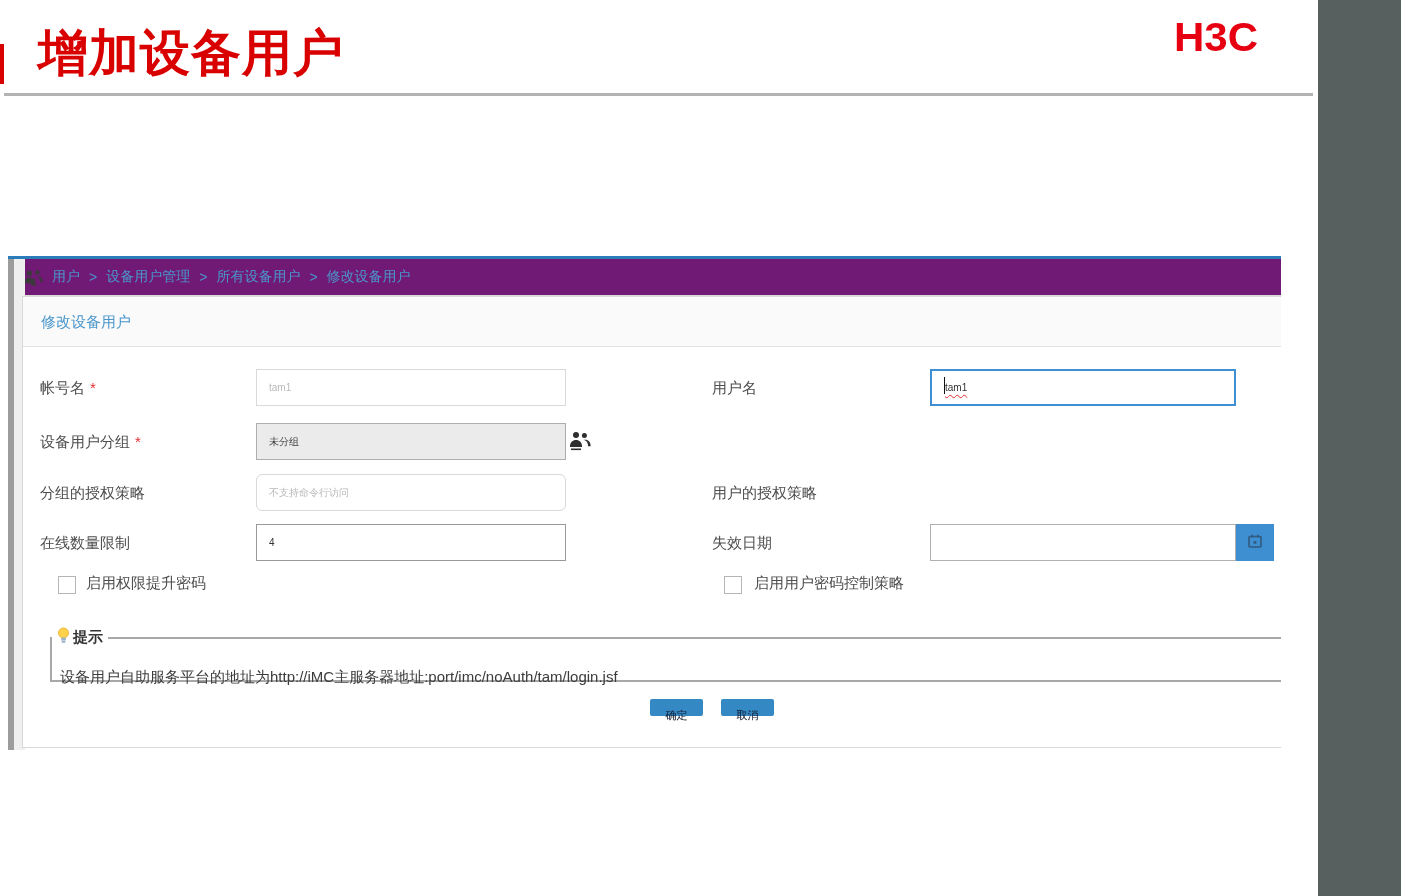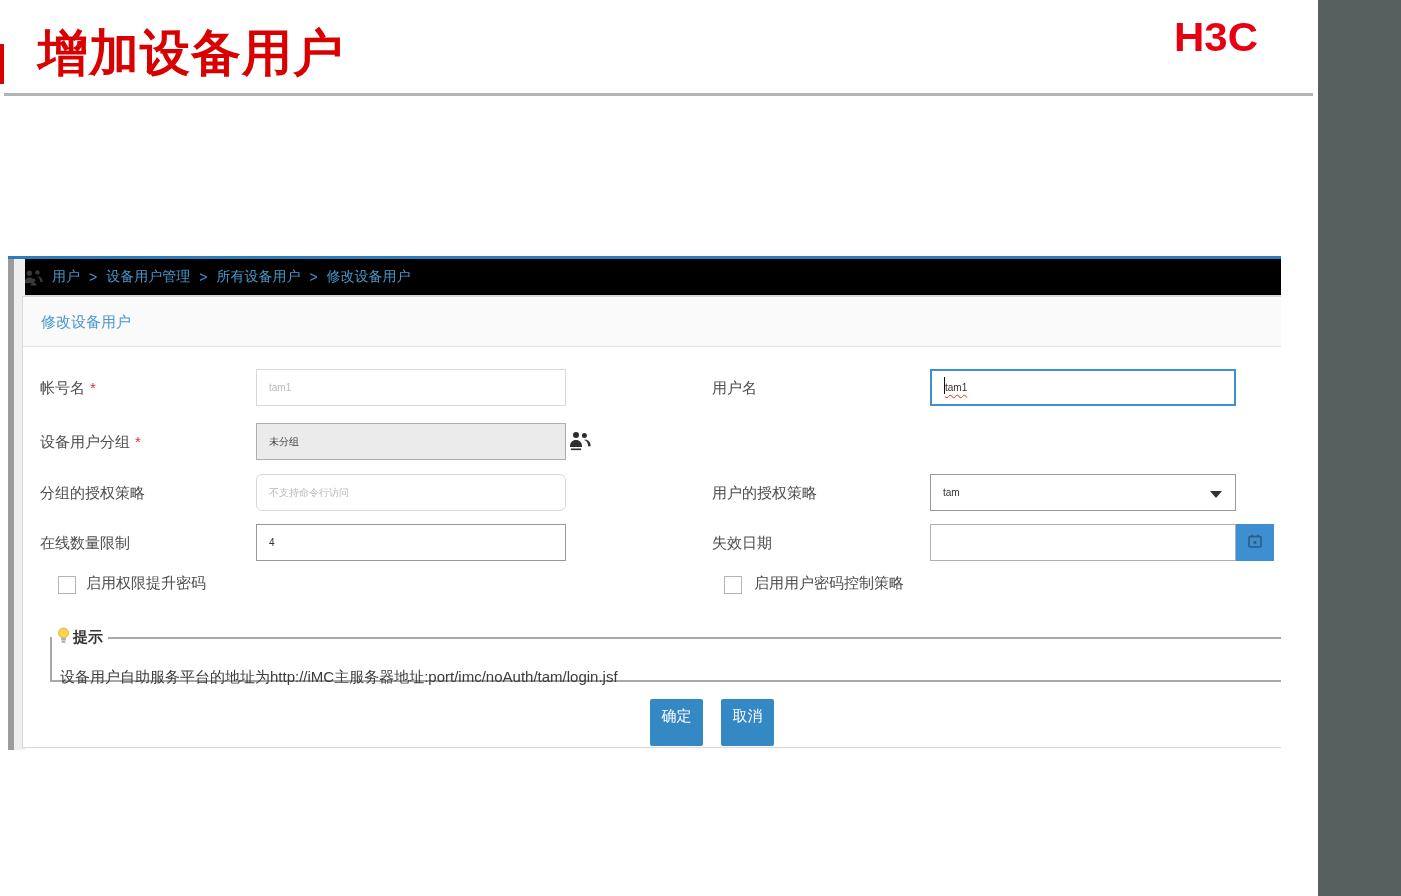--- a/index.html
+++ b/index.html
@@ -9,21 +9,21 @@
 
   
   .red-sliver { position:absolute; left:0; top:44px; width:4px; height:40px; background:#d90000; }
   .page-title { position:absolute; left:38px; top:20px; font-size:50px; font-weight:700; color:#d90000; letter-spacing:1px; white-space:nowrap; }
   .title-rule { position:absolute; left:4px; top:93px; width:1309px; height:3px; background:#b3b3b3; }
   .logo { position:absolute; left:1136px; top:14px; width:160px; height:48px; font-size:42px; font-weight:900; color:#e60012; letter-spacing:0px; transform:scaleY(0.95); text-align:center; }
   .sidebar { position:absolute; left:1318px; top:0; width:83px; height:896px; background:#57605f; }
 
   
   .topline { position:absolute; left:8px; top:256px; width:1273px; height:3px; background:#2b7cba; }
-  .crumbbar { position:absolute; left:8px; top:259px; width:1273px; height:37px; background:#000000; border-bottom:1px solid #d9d9d9; display:flex; align-items:center; padding-left:16px; font-size:14px; color:#4a96cb; }
+  .crumbbar { position:absolute; left:8px; top:259px; width:1273px; height:37px; background:#701a75; border-bottom:1px solid #d9d9d9; display:flex; align-items:center; padding-left:16px; font-size:14px; color:#4a96cb; }
   .crumbbar .sep { margin:0 9px; color:#4a96cb; }
   .crumb { color:#4a96cb; cursor:pointer; }
   .crumb-icon { margin-right:9px; display:inline-flex; }
   .vtrack { position:absolute; left:14px; top:259px; width:11px; height:491px; background:#efefef; }
   .vthumb { position:absolute; left:8px; top:259px; width:6px; height:491px; background:#9c9c9c; }
 
   .panel { position:absolute; left:22px; top:296px; width:1259px; height:452px; background:#ffffff; border:1px solid #d9d9d9; border-right:none; }
   .panel-header { height:50px; background:#fafafa; border-bottom:1px solid #e2e2e2; line-height:49px; padding-left:18px; font-size:15px; color:#4a96cb; }
 
   
@@ -41,21 +41,21 @@
   .cal-btn { position:absolute; left:1236px; top:524px; width:38px; height:37px; background:#3e8ed2; display:flex; align-items:center; justify-content:center; cursor:pointer; }
   .chk { position:absolute; width:18px; height:18px; background:#fff; border:1px solid #b5b5b5; cursor:pointer; }
   .chk-lbl { position:absolute; height:18px; line-height:18px; font-size:15px; color:#4d4d4d; white-space:nowrap;font-family:Liberation Mono, monospace; }
 
   
   .tipbox { position:absolute; left:50px; top:637px; width:1231px; height:45px; border:2px solid #a8a8a8; border-right:none; background:#fff; }
   .tip-legend { position:absolute; left:52px; top:627px; background:#ffffff; padding:0 5px; display:flex; align-items:center; gap:3px; font-size:15px; font-weight:700; color:#333; height:20px; }
   .tip-text { position:absolute; left:60px; top:668px; font-size:15px; color:#3c3c3c; white-space:nowrap; }
 
   
-  .btn { position:absolute; top:699px; width:53px; height:47px; background:#3488c4; color:#ffffff; font-size:15px; text-align:center; line-height:33px; border-radius:2px; cursor:pointer; }
+  .btn { position:absolute; top:699px; width:53px; height:17px; background:#3488c4; color:#0f172a; font-size:11px; text-align:center; line-height:33px; border-radius:2px; cursor:pointer; }
   .btn-ok { left:650px; }
   .btn-cancel { left:721px; }
 </style>
 </head>
 <body>
 
 <div class="slide">
 
   <div class="red-sliver"></div>
   <div class="page-title">增加设备用户</div>
@@ -119,24 +119,20 @@
       <rect x="3" y="18.5" width="10" height="1.6" fill="#2e2e2e"></rect>
     </svg>
   </span>
 
   <div class="lbl" style="left:40px; top:474px;text-align:right;">分组的授权策略</div>
   <div class="fld fld-muted" style="left:256px; top:474px; width:310px;border-radius:6px;">
     <span>不支持命令行访问</span>
   </div>
 
   <div class="lbl" style="left:712px; top:474px;">用户的授权策略</div>
-  <div class="fld fld-active" style="left:930px; top:474px; width:306px;">
-    <span>tam</span>
-    <span class="dd-caret"></span>
-  </div>
 
   <div class="lbl" style="left:40px; top:524px;">在线数量限制</div>
   <div class="fld fld-active" style="left:256px; top:524px; width:310px;">
     <span>4</span>
   </div>
 
   <div class="lbl" style="left:712px; top:524px;">失效日期</div>
   <div class="fld" style="left:930px; top:524px; width:306px; border:1px solid #b0b0b0;">
     <span></span>
   </div>

